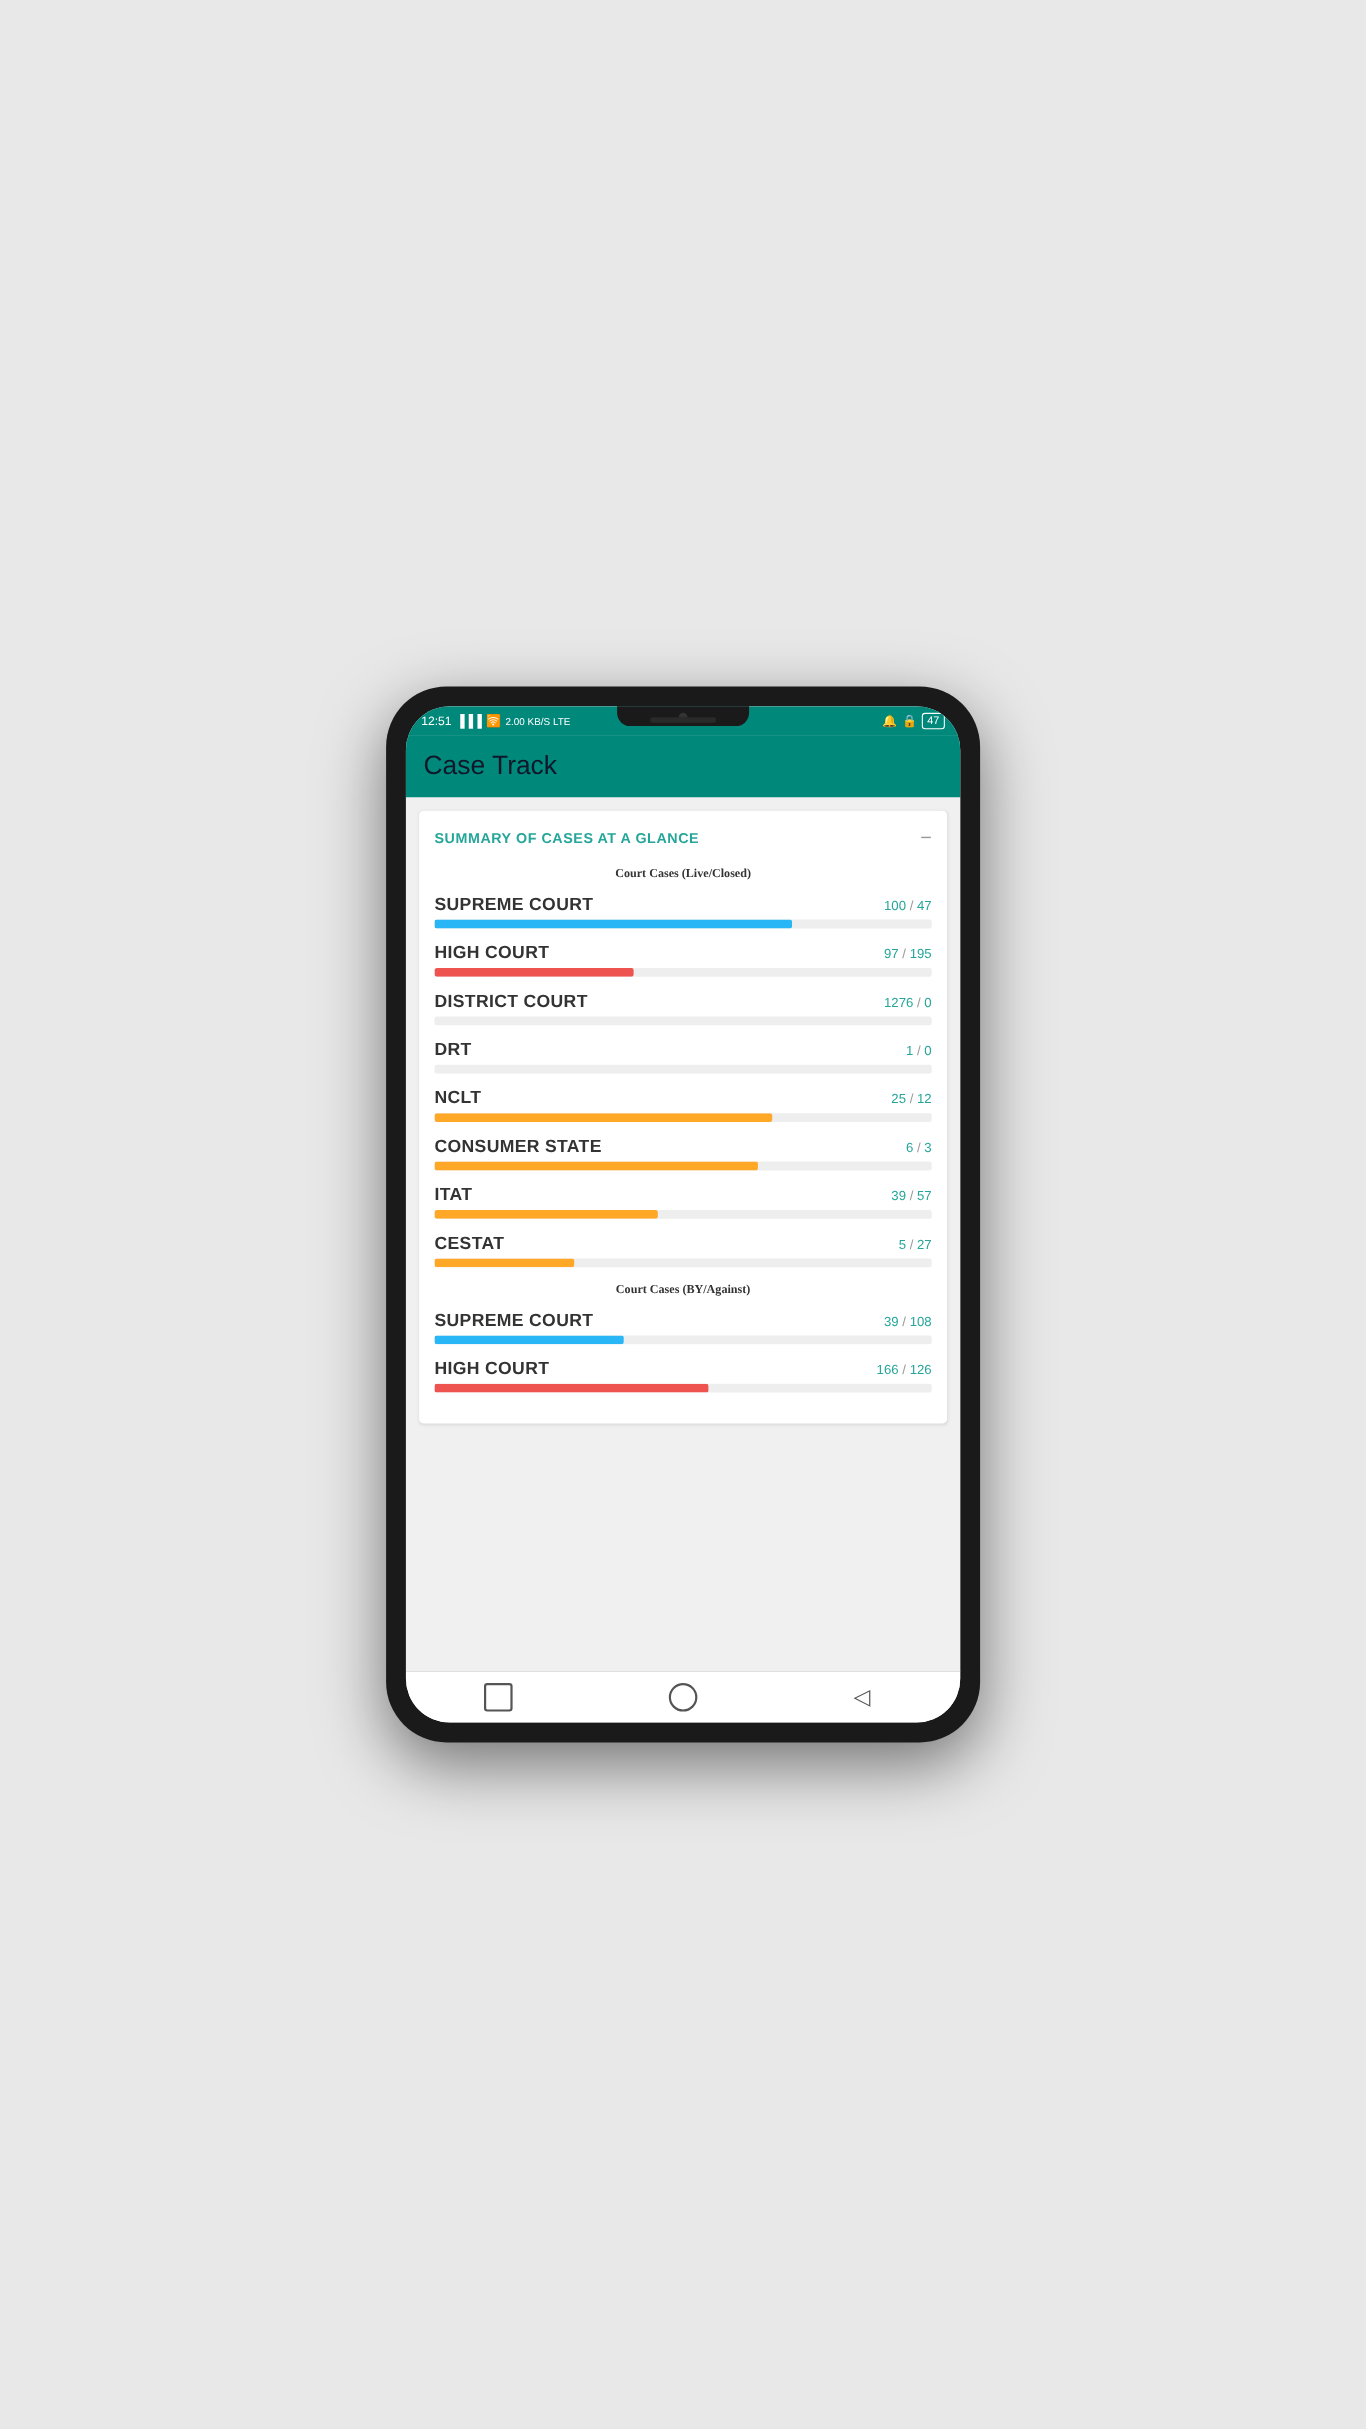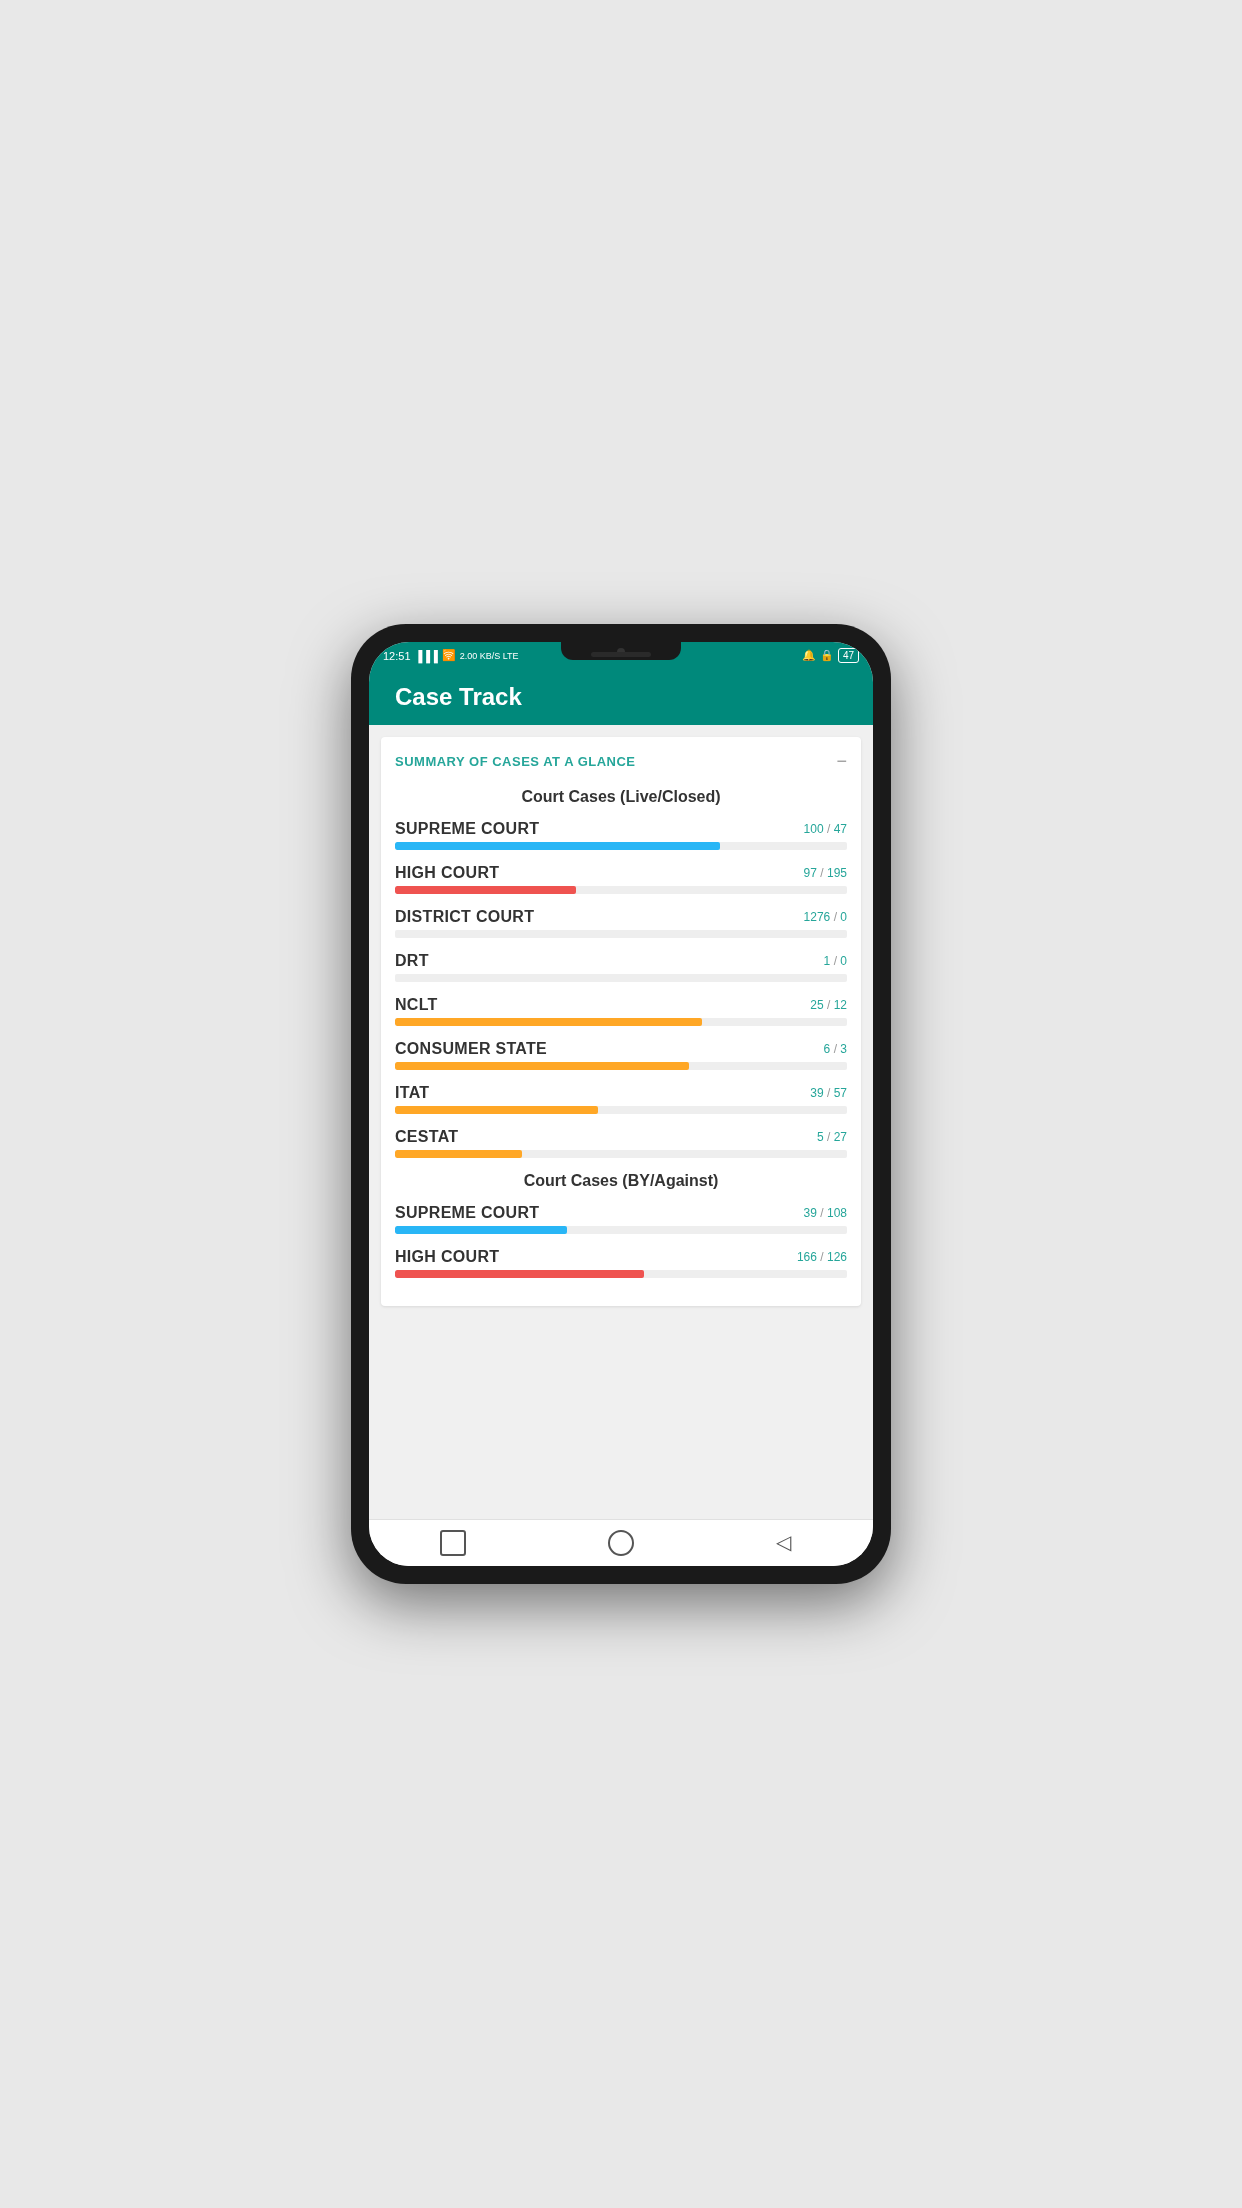--- a/index.html
+++ b/index.html
@@ -40,24 +40,23 @@
       flex-shrink: 0;
     }
     .status-left { display: flex; align-items: center; gap: 4px; }
     .status-right { display: flex; align-items: center; gap: 4px; }
     .app-header {
       background: #00897b;
       padding: 14px 16px;
       flex-shrink: 0;
     }
     .app-title {
-      color: #ffffff;
+      color: #0f172a;
       font-size: 24px;
-      font-weight: 700;
-      margin-left: 10px;
+      font-weight: 400;
     }
     .content-area {
       flex: 1;
       overflow-y: auto;
       background: #f0f0f0;
       padding: 12px;
     }
     .card {
       background: white;
       border-radius: 4px;
@@ -76,24 +75,25 @@
       font-weight: 600;
       letter-spacing: 0.5px;
     }
     .card-minimize {
       color: #999;
       font-size: 18px;
       cursor: pointer;
     }
     .section-title {
       text-align: center;
-      font-size: 16px;
+      font-size: 11px;
       font-weight: 600;
       color: #333;
       margin-bottom: 14px;
+      font-family: Liberation Serif, serif;
     }
     .court-row {
       margin-bottom: 14px;
     }
     .court-row-header {
       display: flex;
       justify-content: space-between;
       align-items: center;
       margin-bottom: 4px;
     }

